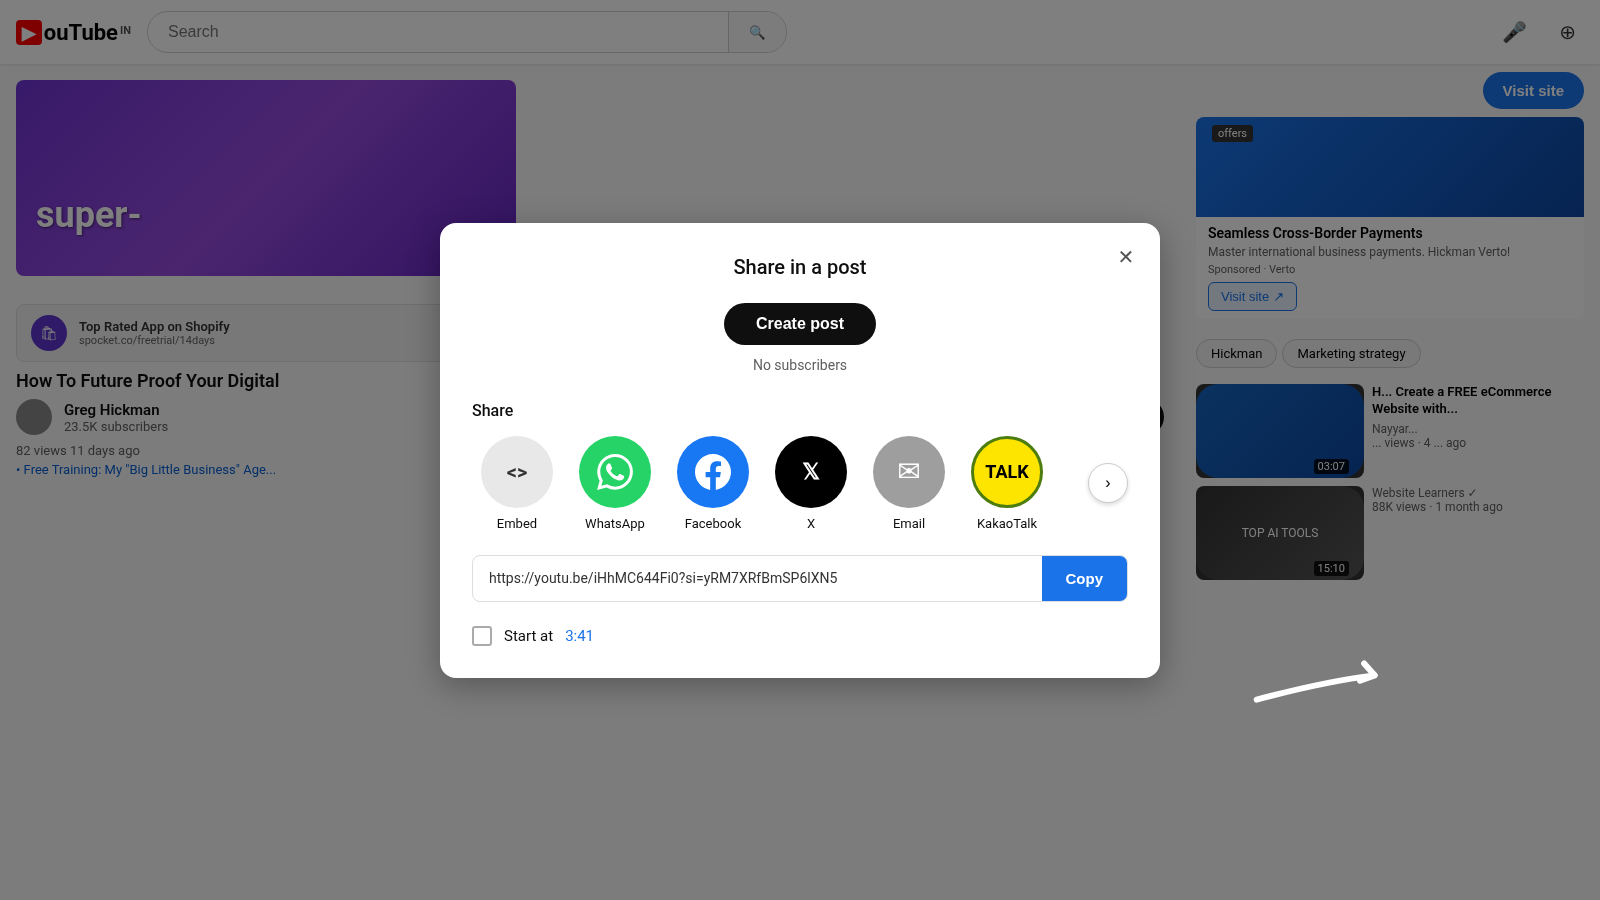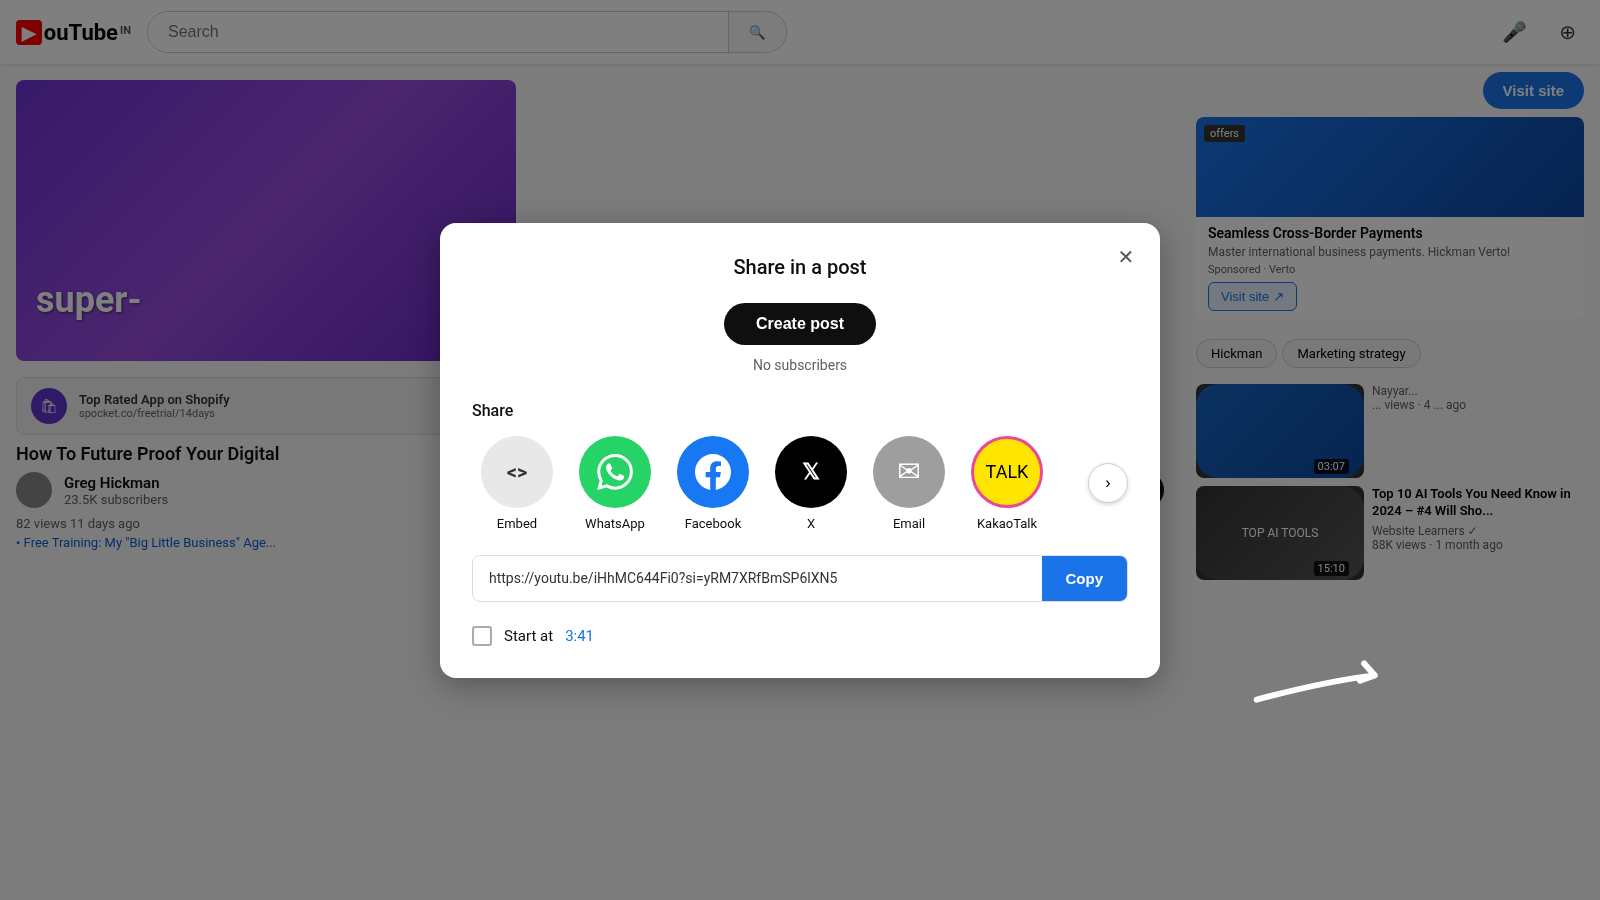--- a/index.html
+++ b/index.html
@@ -119,26 +119,26 @@
 
     .main-area {
       flex: 1;
       padding: 16px;
       overflow: hidden;
       position: relative;
     }
 
     .video-banner {
       width: 500px;
-      height: 281px;
+      height: 196px;
       background: linear-gradient(135deg, #7c3aed, #a855f7, #6d28d9);
       border-radius: 8px;
       overflow: hidden;
       position: relative;
-      margin-bottom: 16px;
+      margin-bottom: 28px;
       text-align: center;
     }
     .video-banner-text {
       position: absolute;
       bottom: 40px;
       left: 20px;
       font-size: 36px;
       font-weight: bold;
       color: #fff;
       text-shadow: 1px 1px 3px rgba(0,0,0,0.5);
@@ -247,21 +247,21 @@
       display: flex;
       align-items: center;
       justify-content: center;
       color: #fff;
       font-size: 13px;
       position: relative;
     }
     .sidebar-ad-offers {
       position: absolute;
       top: 8px;
-      left: 8px;
+      left: 16px;
       background: #333;
       color: #fff;
       font-size: 11px;
       padding: 2px 6px;
       border-radius: 3px;
     }
     .sidebar-ad-info { padding: 8px 12px; }
     .sidebar-ad-title { font-size: 14px; font-weight: 600; }
     .sidebar-ad-desc { font-size: 12px; color: #606060; margin: 4px 0; }
     .sidebar-sponsored { font-size: 11px; color: #606060; }
@@ -585,34 +585,34 @@
       <div class="chip">Hickman</div>
       <div class="chip">Marketing strategy</div>
     </div>
 
     <div class="sidebar-video-card">
       <div class="sidebar-thumb">
         <div class="sidebar-thumb-img"></div>
         <div class="sidebar-thumb-duration">03:07</div>
       </div>
       <div class="sidebar-video-info">
+        <div class="sidebar-video-title">H... Create a FREE eCommerce Website with...</div>
         <div class="sidebar-video-channel">Nayyar...</div>
         <div class="sidebar-video-meta">... views · 4 ... ago</div>
       </div>
     </div>
 
     <div class="sidebar-video-card">
       <div class="sidebar-thumb">
         <div class="sidebar-thumb-img" style="background: linear-gradient(135deg, #333, #555);">
           <span style="color:#fff; font-size:12px; text-align:center; padding:4px;">TOP AI TOOLS</span>
         </div>
         <div class="sidebar-thumb-duration">15:10</div>
       </div>
       <div class="sidebar-video-info">
-        <div class="sidebar-video-title">Top 10 AI Tools You Need Know in 2024 – #4 Will Sho...</div>
         <div class="sidebar-video-channel">Website Learners ✓</div>
         <div class="sidebar-video-meta">88K views · 1 month ago</div>
       </div>
     </div>
   </div>
 </div>
 
 <div class="overlay">
 
   <div class="share-modal">
@@ -658,21 +658,21 @@
           <div class="share-icon-circle x-circle">𝕏</div>
           <span class="share-icon-label">X</span>
         </div>
 
         <div class="share-icon-item">
           <div class="share-icon-circle email-circle">✉</div>
           <span class="share-icon-label">Email</span>
         </div>
 
         <div class="share-icon-item">
-          <div class="share-icon-circle kakao-circle" style="font-weight:normal; font-size:18px; border: 3px solid #ec4899;">TALK</div>
+          <div class="share-icon-circle kakao-circle" style="font-weight:bold; font-size:18px; border: 3px solid #4d7c0f;">TALK</div>
           <span class="share-icon-label">KakaoTalk</span>
         </div>
       </div>
 
       <button class="next-btn">
         <span>›</span>
       </button>
     </div>
 
     <div class="link-row">

